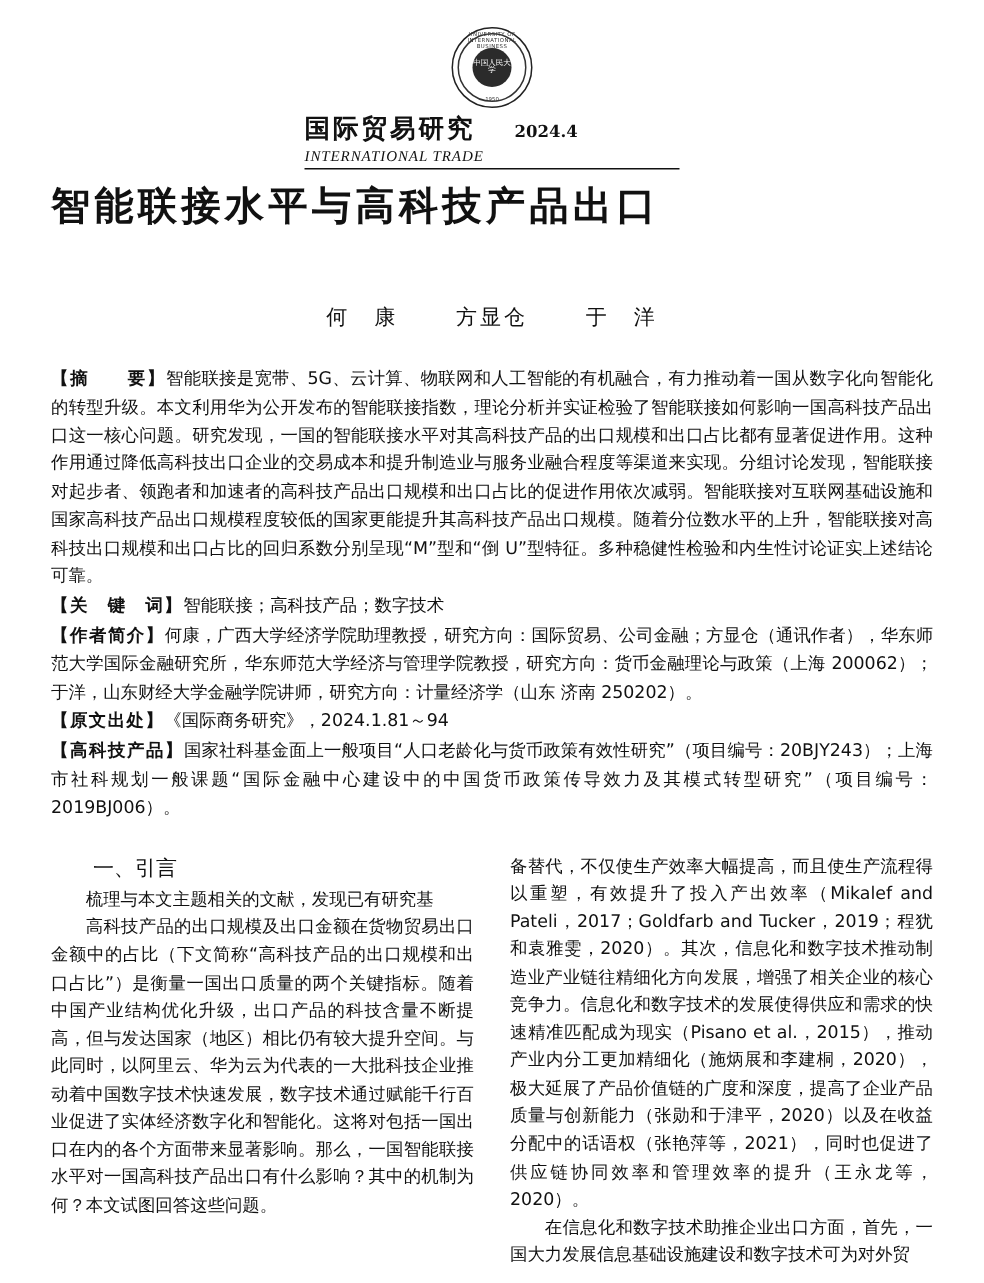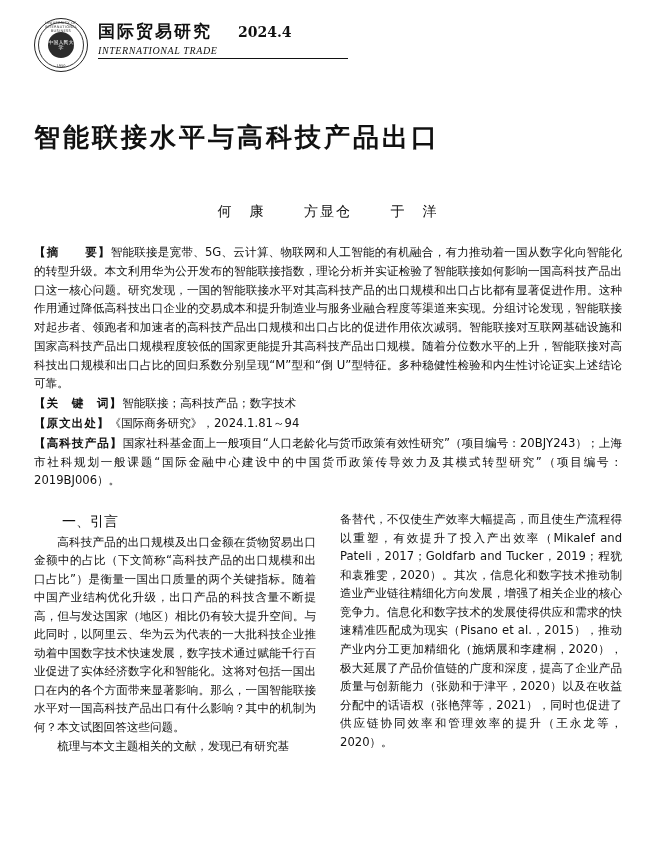--- a/index.html
+++ b/index.html
@@ -18,23 +18,23 @@
     position: relative;
     width: 656px;
     height: 855px;
     box-sizing: border-box;
     padding: 18px 34px 0 34px;
   }
 
   
   .masthead {
     display: flex;
-    align-items: flex-start;
-    gap: 10px;
+    align-items: center;
     height: 58px;
+    flex-direction: column;
   }
   .seal {
     width: 52px;
     height: 52px;
     border-radius: 50%;
     border: 1.6px solid #222;
     position: relative;
     flex: 0 0 auto;
     display: flex;
     align-items: center;
@@ -93,21 +93,21 @@
     align-items: baseline;
     gap: 26px;
   }
   .journal-cn {
     font-size: 17px;
     font-weight: bold;
     letter-spacing: 2px;
     font-family: "DejaVu Sans", "Liberation Sans", sans-serif;
   }
   .issue {
-    font-size: 14px;
+    font-size: 11px;
     font-weight: bold;
     font-family: "DejaVu Serif", "Liberation Serif", serif;
   }
   .journal-en {
     font-size: 10px;
     font-style: italic;
     letter-spacing: 0.6px;
     margin-top: 2px;
     font-family: Liberation Serif, serif;
   }
@@ -206,28 +206,30 @@
 
   <div class="authors">
     <span>何　康</span>
     <span>方显仓</span>
     <span>于　洋</span>
   </div>
 
   <div class="abstract-block">
     <p class="ab-para"><span class="lbl">【摘　　要】</span><span>智能联接是宽带、5G、云计算、物联网和人工智能的有机融合，有力推动着一国从数字化向智能化的转型升级。本文利用华为公开发布的智能联接指数，理论分析并实证检验了智能联接如何影响一国高科技产品出口这一核心问题。研究发现，一国的智能联接水平对其高科技产品的出口规模和出口占比都有显著促进作用。这种作用通过降低高科技出口企业的交易成本和提升制造业与服务业融合程度等渠道来实现。分组讨论发现，智能联接对起步者、领跑者和加速者的高科技产品出口规模和出口占比的促进作用依次减弱。智能联接对互联网基础设施和国家高科技产品出口规模程度较低的国家更能提升其高科技产品出口规模。随着分位数水平的上升，智能联接对高科技出口规模和出口占比的回归系数分别呈现“M”型和“倒 U”型特征。多种稳健性检验和内生性讨论证实上述结论可靠。</span></p>
     <p class="ab-para"><span class="lbl">【关　键　词】</span><span>智能联接；高科技产品；数字技术</span></p>
+    <p class="ab-para"><span class="lbl">【作者简介】</span><span>何康，广西大学经济学院助理教授，研究方向：国际贸易、公司金融；方显仓（通讯作者），华东师范大学国际金融研究所，华东师范大学经济与管理学院教授，研究方向：货币金融理论与政策（上海 200062）；于洋，山东财经大学金融学院讲师，研究方向：计量经济学（山东 济南 250202）。</span></p>
     <p class="ab-para"><span class="lbl">【原文出处】</span><span>《国际商务研究》，2024.1.81～94</span></p>
     <p class="ab-para"><span class="lbl">【高科技产品】</span><span>国家社科基金面上一般项目“人口老龄化与货币政策有效性研究”（项目编号：20BJY243）；上海市社科规划一般课题“国际金融中心建设中的中国货币政策传导效力及其模式转型研究”（项目编号：2019BJ006）。</span></p>
   </div>
 
   <div class="columns">
     <div class="col">
       <p class="section-h">一、引言</p>
+      <p>梳理与本文主题相关的文献，发现已有研究基</p>
       <p>高科技产品的出口规模及出口金额在货物贸易出口金额中的占比（下文简称“高科技产品的出口规模和出口占比”）是衡量一国出口质量的两个关键指标。随着中国产业结构优化升级，出口产品的科技含量不断提高，但与发达国家（地区）相比仍有较大提升空间。与此同时，以阿里云、华为云为代表的一大批科技企业推动着中国数字技术快速发展，数字技术通过赋能千行百业促进了实体经济数字化和智能化。这将对包括一国出口在内的各个方面带来显著影响。那么，一国智能联接水平对一国高科技产品出口有什么影响？其中的机制为何？本文试图回答这些问题。</p>
-      <p>梳理与本文主题相关的文献，发现已有研究基</p>
     </div>
     <div class="col">
       <p class="noindent">备替代，不仅使生产效率大幅提高，而且使生产流程得以重塑，有效提升了投入产出效率（Mikalef and Pateli，2017；Goldfarb and Tucker，2019；程犹和袁雅雯，2020）。其次，信息化和数字技术推动制造业产业链往精细化方向发展，增强了相关企业的核心竞争力。信息化和数字技术的发展使得供应和需求的快速精准匹配成为现实（Pisano et al.，2015），推动产业内分工更加精细化（施炳展和李建桐，2020），极大延展了产品价值链的广度和深度，提高了企业产品质量与创新能力（张勋和于津平，2020）以及在收益分配中的话语权（张艳萍等，2021），同时也促进了供应链协同效率和管理效率的提升（王永龙等，2020）。</p>
+      <p>在信息化和数字技术助推企业出口方面，首先，一国大力发展信息基础设施建设和数字技术可为对外贸</p>
     </div>
   </div>
 
 </div>
 
 </body></html>

